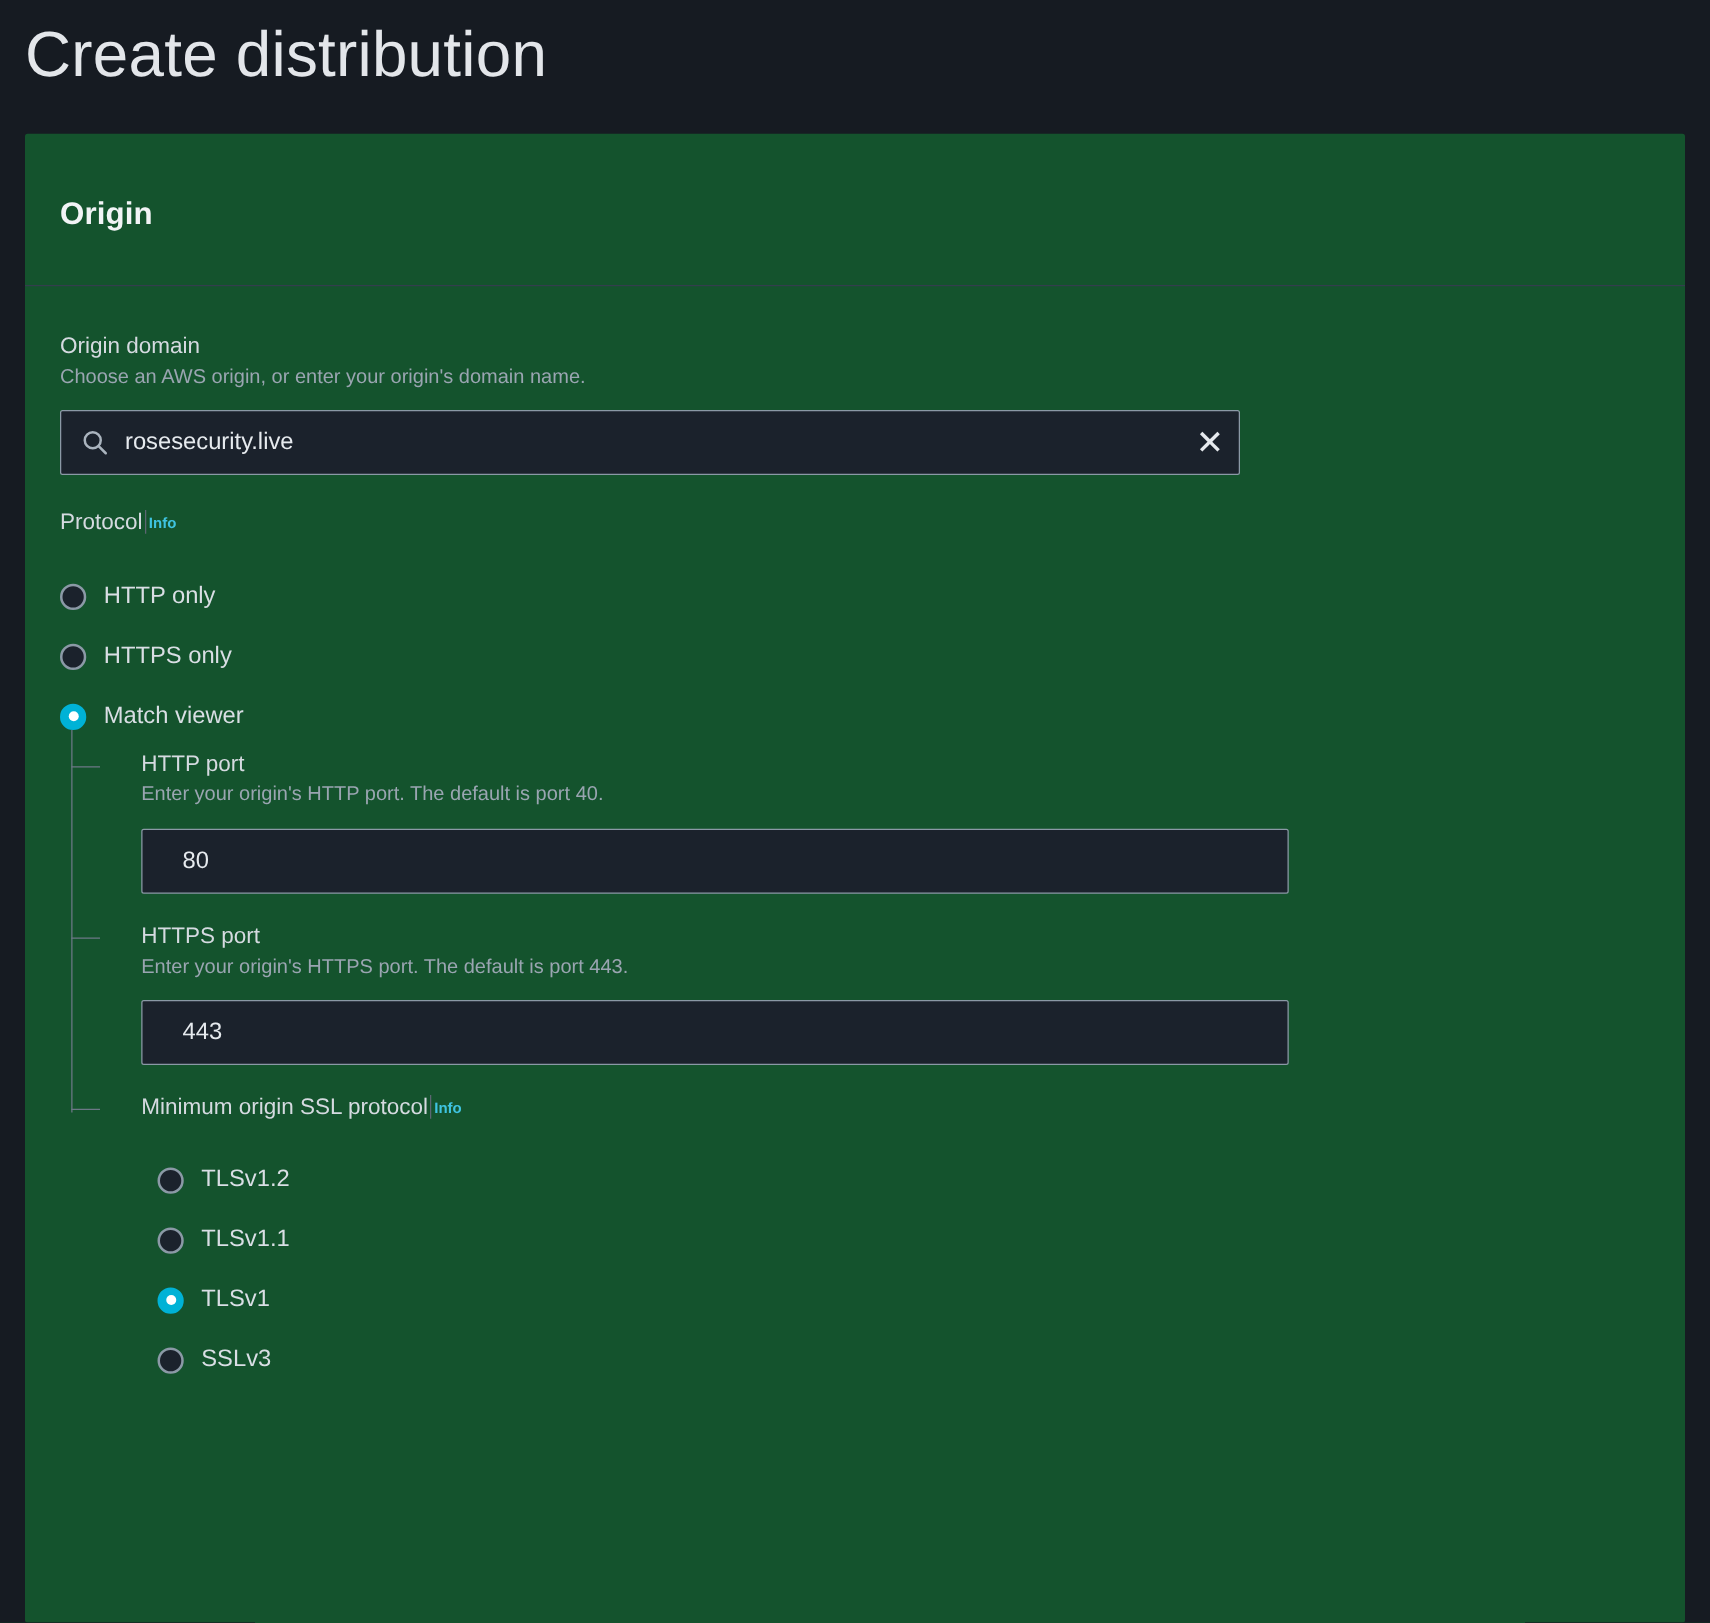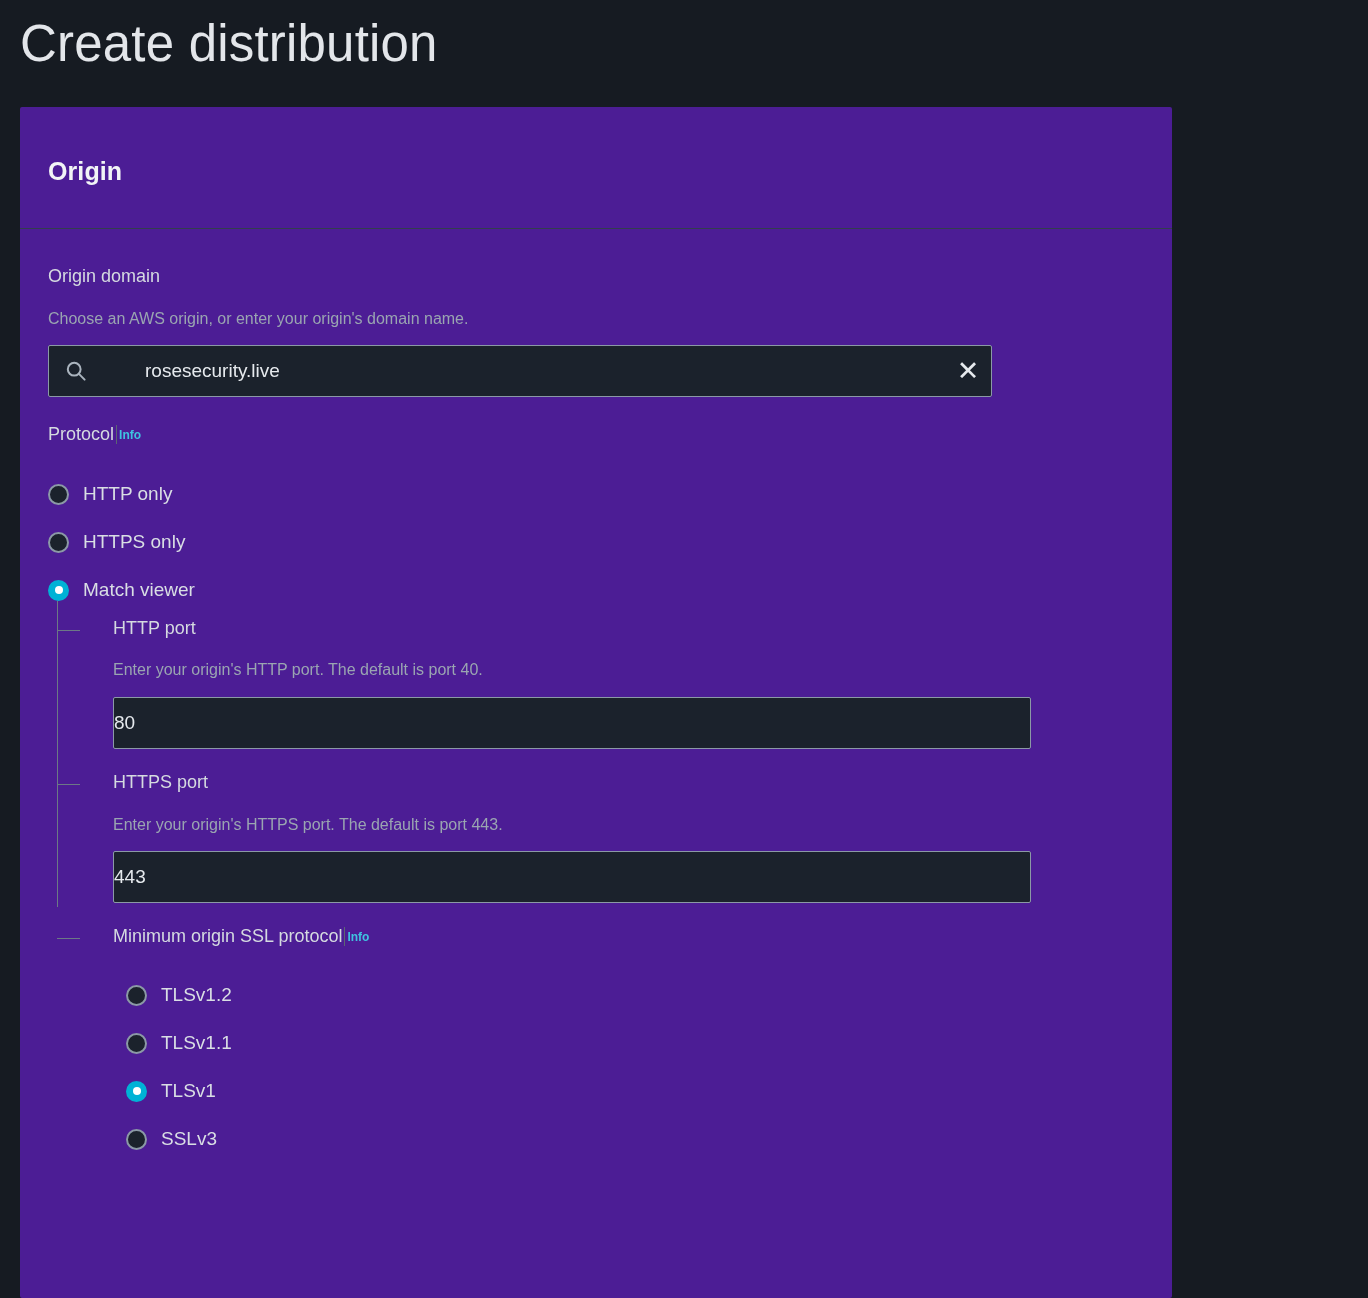--- a/index.html
+++ b/index.html
@@ -23,23 +23,23 @@
     font-weight: 400;
     color: #e3e6ea;
     letter-spacing: 0.2px;
   }
 
   
   .card {
     position: absolute;
     left: 20px;
     top: 107px;
-    width: 1152px;
+    width: 1328px;
     height: 1191px;
-    background: #4c1d95;
+    background: #14532d;
     border-radius: 2px;
   }
 
   .card-header {
     height: 122px;
     padding: 50px 0 0 28px;
     border-bottom: 1px solid #333e4d;
   }
 
   .card-header h2 {
@@ -55,21 +55,21 @@
   .field-label {
     font-size: 18px;
     font-weight: 400;
     color: #d5dae0;
     line-height: 1.25;
   }
 
   .field-desc {
     font-size: 16px;
     color: #9aa5b1;
-    margin-top: 21px;
+    margin-top: 4px;
     line-height: 1.3;
   }
 
   .label-row { display: flex; align-items: center; gap: 2px; }
 
   .label-sep { width: 1px; height: 19px; background: #5b6672; }
 
   .info-link {
     font-size: 12px;
     font-weight: 700;
@@ -81,21 +81,20 @@
   .search-wrap {
     position: relative;
     width: 944px;
     height: 52px;
     margin-top: 16px;
     background: #1b222c;
     border: 1px solid #8b99a6;
     border-radius: 2px;
     display: flex;
     align-items: center;
-    gap: 45px;
   }
 
   .search-icon { margin-left: 16px; width: 22px; height: 22px; flex: 0 0 auto; }
   .search-icon svg { display: block; }
 
   .search-value {
     margin-left: 13px;
     font-size: 19px;
     color: #e6eaee;
     flex: 1 1 auto;
@@ -188,21 +187,21 @@
 
   .port-input {
     width: 918px;
     height: 52px;
     margin-top: 16px;
     background: #1b222c;
     border: 1px solid #8b99a6;
     border-radius: 2px;
     display: flex;
     align-items: center;
-    padding-left: 0;
+    padding-left: 32px;
     font-size: 19px;
     color: #e6eaee;
   }
 
   .ssl-radios { margin-top: 10px; margin-left: 13px; }
   .ssl-radios .radio-row { height: 48px; }
 </style>
 </head>
 <body>
 

